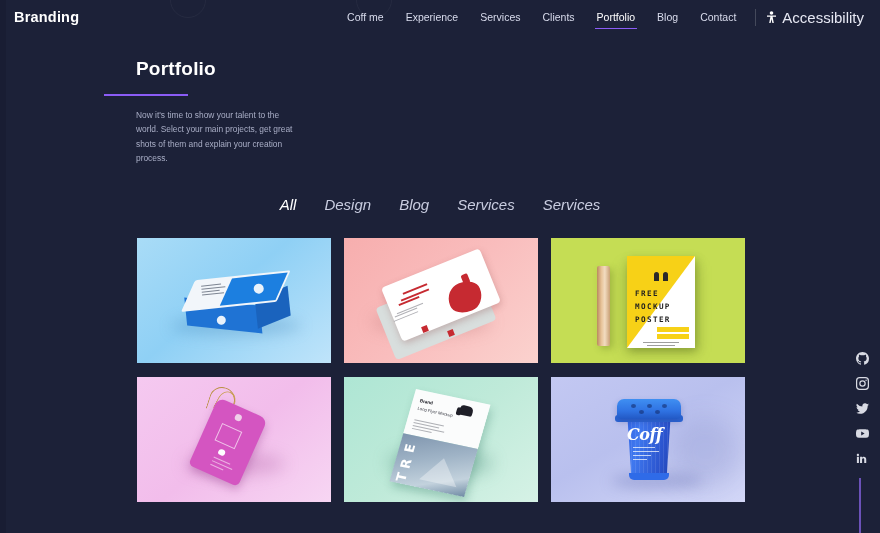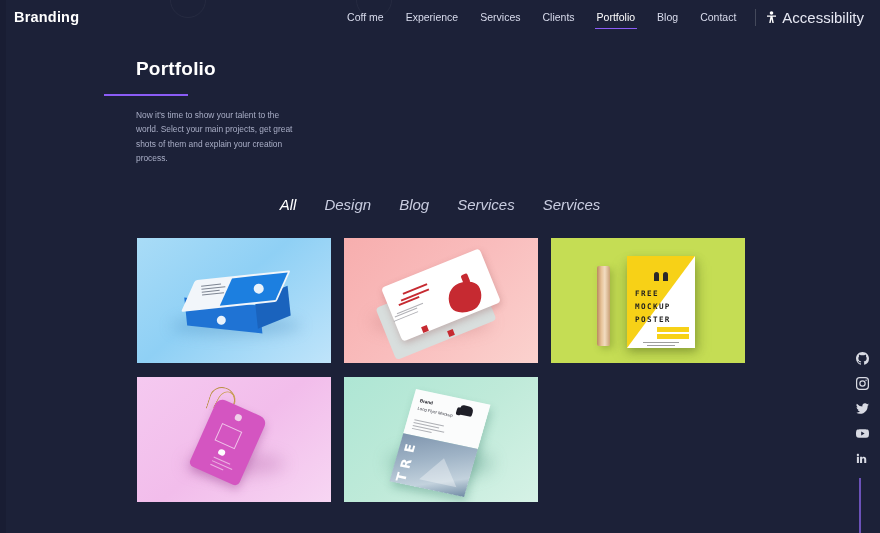--- a/index.html
+++ b/index.html
@@ -324,20 +324,41 @@
       <div class="br-fine" style="left:7px;top:30px;width:30px;"></div>
       <div class="br-fine" style="left:7px;top:33px;width:26px;"></div>
       <div class="br-fine" style="left:7px;top:36px;width:32px;"></div>
       <div class="br-fine" style="left:7px;top:39px;width:20px;"></div>
       <div class="br-letter" style="left:6px;top:52px;transform:rotate(-90deg);">E</div>
       <div class="br-letter" style="left:6px;top:68px;transform:rotate(-90deg);">R</div>
       <div class="br-letter" style="left:6px;top:82px;transform:rotate(-90deg);">T</div>
     </div>
   </div>
 
+  <div class="tile t6">
+    <div class="cup-shadow2"></div>
+    <div class="cup-shadow"></div>
+    <div class="cup">
+        <div class="cup-ribs"></div>
+      </div>
+    <div class="cup-base"></div>
+    <div class="lid-rim"></div>
+    <div class="lid">
+      <div class="lid-hole" style="left:14px;"></div>
+      <div class="lid-hole" style="left:30px;"></div>
+      <div class="lid-hole" style="left:45px;"></div>
+      <div class="lid-hole" style="left:22px;top:11px;"></div>
+      <div class="lid-hole" style="left:38px;top:11px;"></div>
+    </div>
+    <div class="cup-script">Coff</div>
+    <div class="cup-fine" style="left:82px;top:70px;width:22px;"></div>
+    <div class="cup-fine" style="left:82px;top:74px;width:26px;"></div>
+    <div class="cup-fine" style="left:82px;top:78px;width:18px;"></div>
+    <div class="cup-fine" style="left:82px;top:82px;width:14px;"></div>
+  </div>
 </div>
 
 <div class="social">
   <a>
     <span>
       <svg width="13" height="13" viewBox="0 0 16 16">
           <path d="M8 0C3.58 0 0 3.58 0 8c0 3.54 2.29 6.53 5.47 7.59.4.07.55-.17.55-.38 0-.19-.01-.82-.01-1.49-2.01.37-2.53-.49-2.69-.94-.09-.23-.48-.94-.82-1.13-.28-.15-.68-.52-.01-.53.63-.01 1.08.58 1.23.82.72 1.21 1.87.87 2.33.66.07-.52.28-.87.51-1.07-1.78-.2-3.64-.89-3.64-3.95 0-.87.31-1.59.82-2.15-.08-.2-.36-1.02.08-2.12 0 0 .67-.21 2.2.82a7.4 7.4 0 0 1 2-.27c.68 0 1.36.09 2 .27 1.53-1.04 2.2-.82 2.2-.82.44 1.1.16 1.92.08 2.12.51.56.82 1.27.82 2.15 0 3.07-1.87 3.75-3.65 3.95.29.25.54.73.54 1.48 0 1.07-.01 1.93-.01 2.2 0 .21.15.46.55.38A8.01 8.01 0 0 0 16 8c0-4.42-3.58-8-8-8z"></path>
         </svg>
     </span>
   </a>

